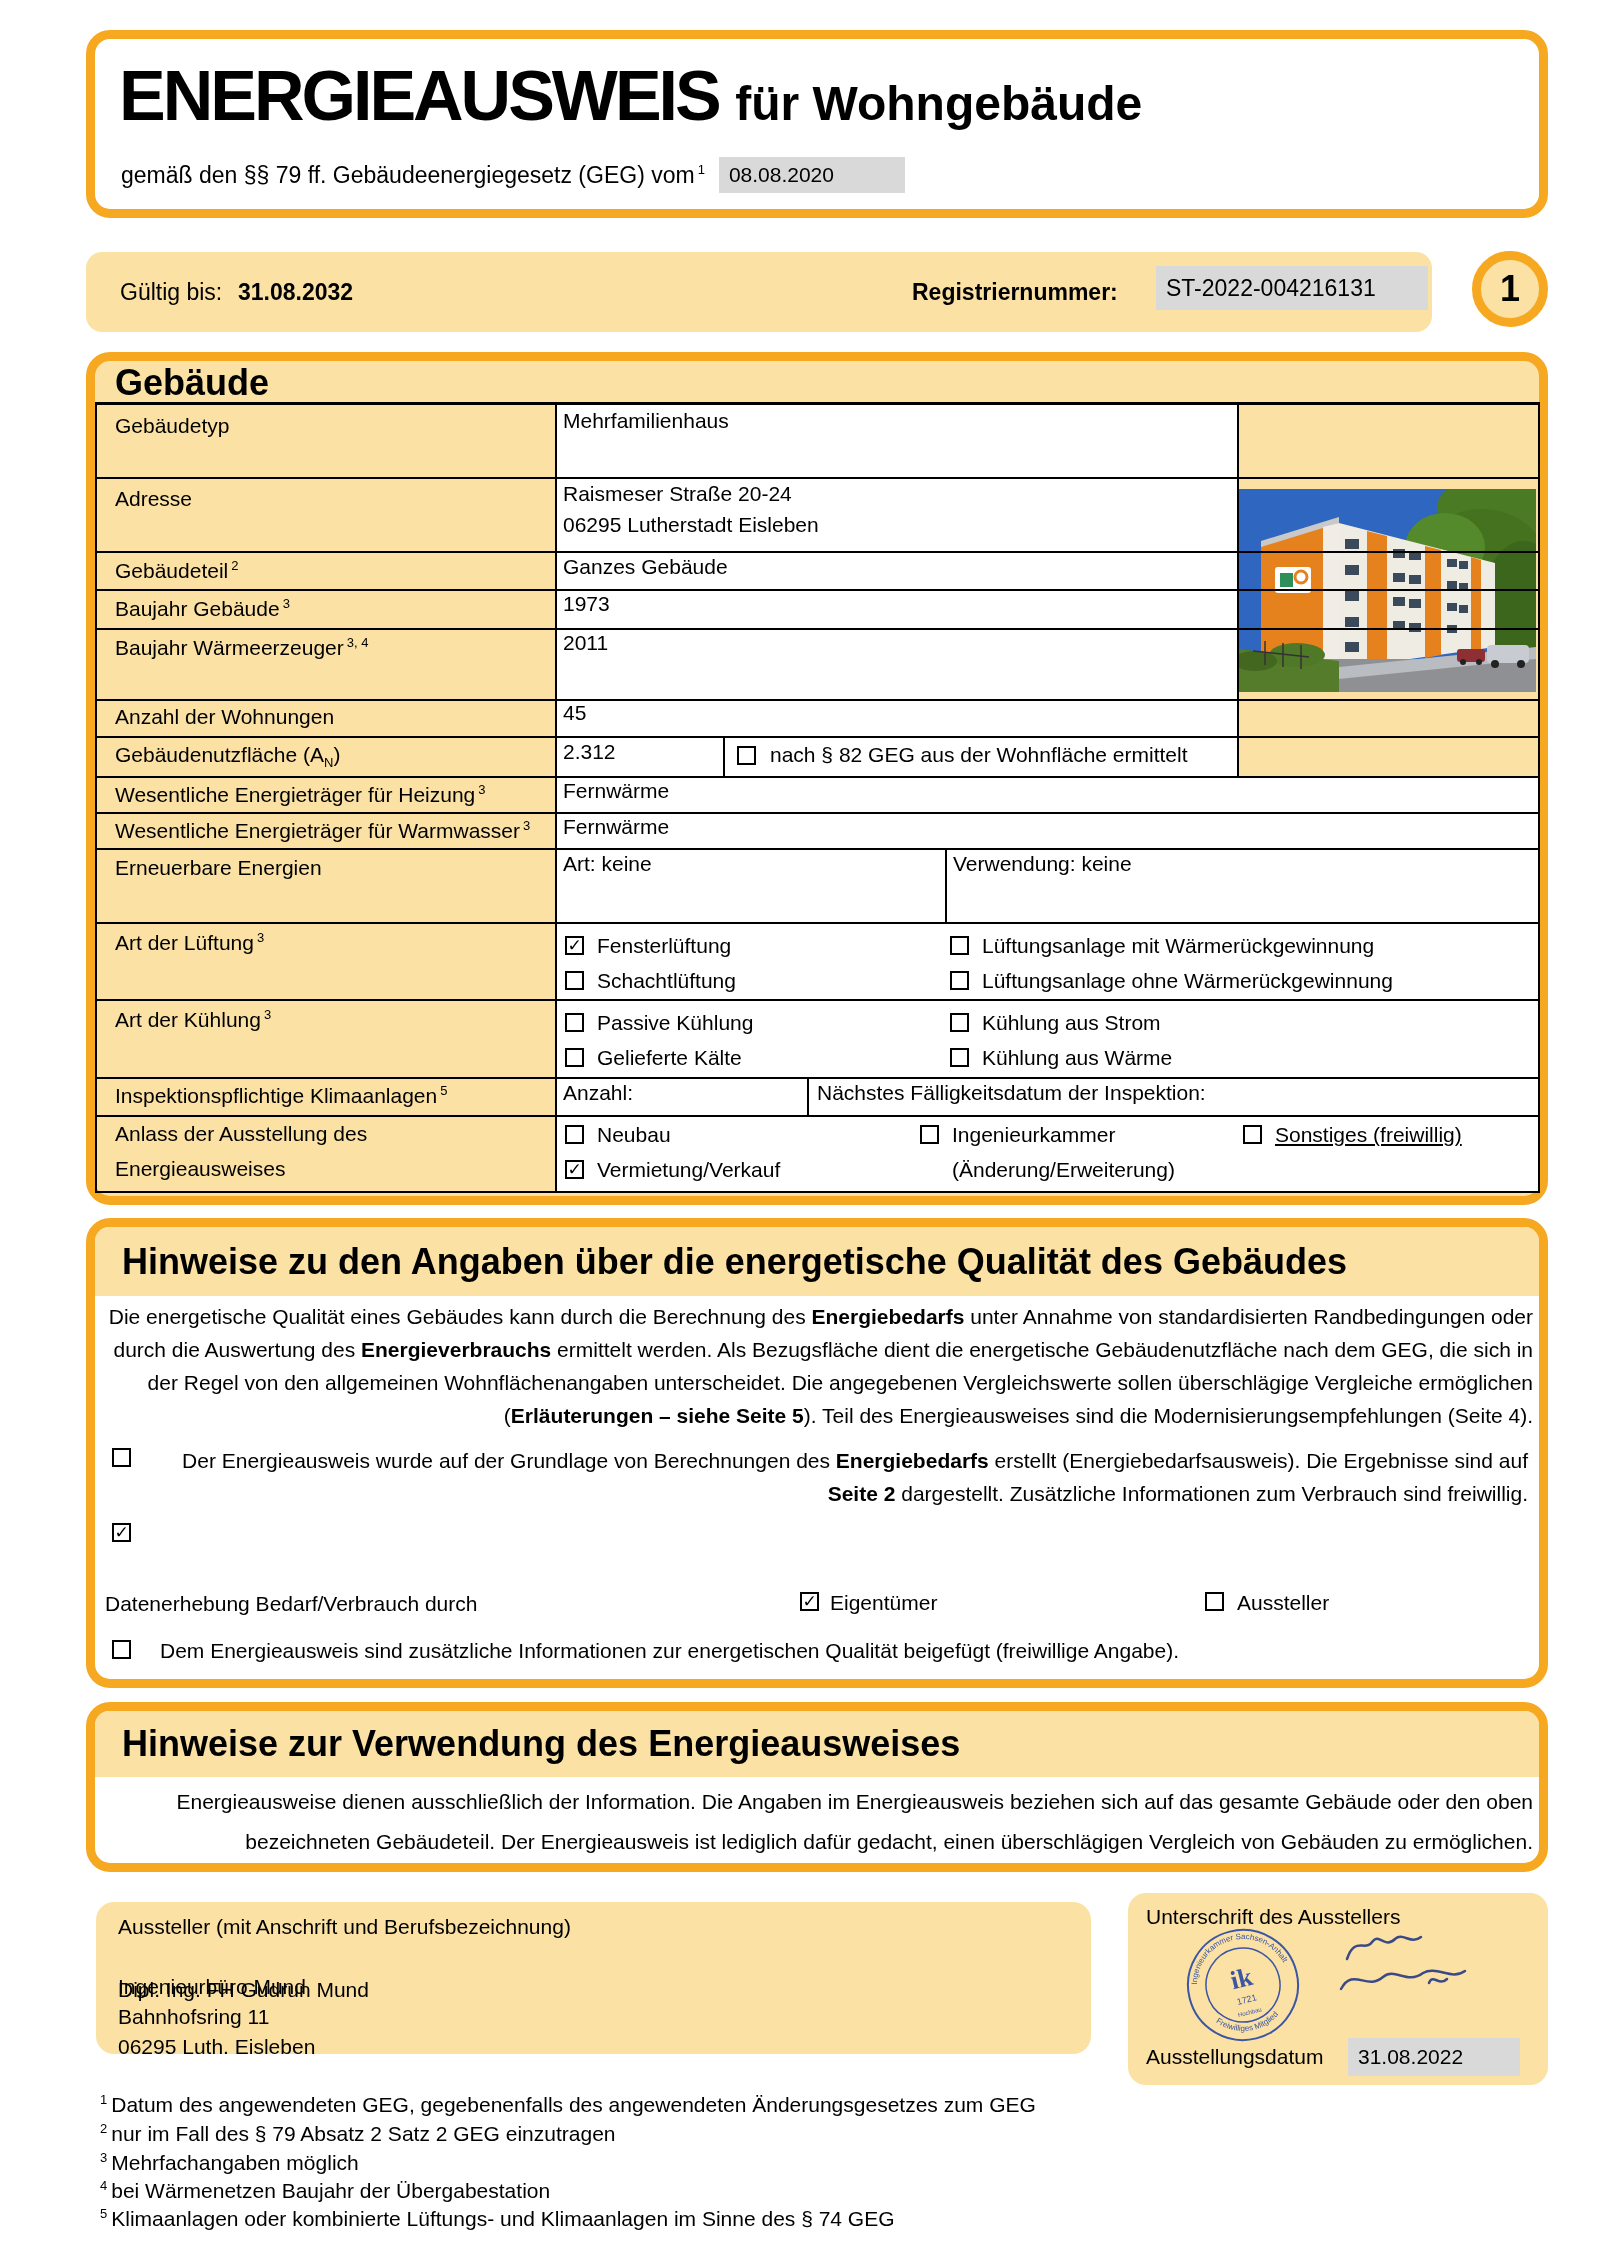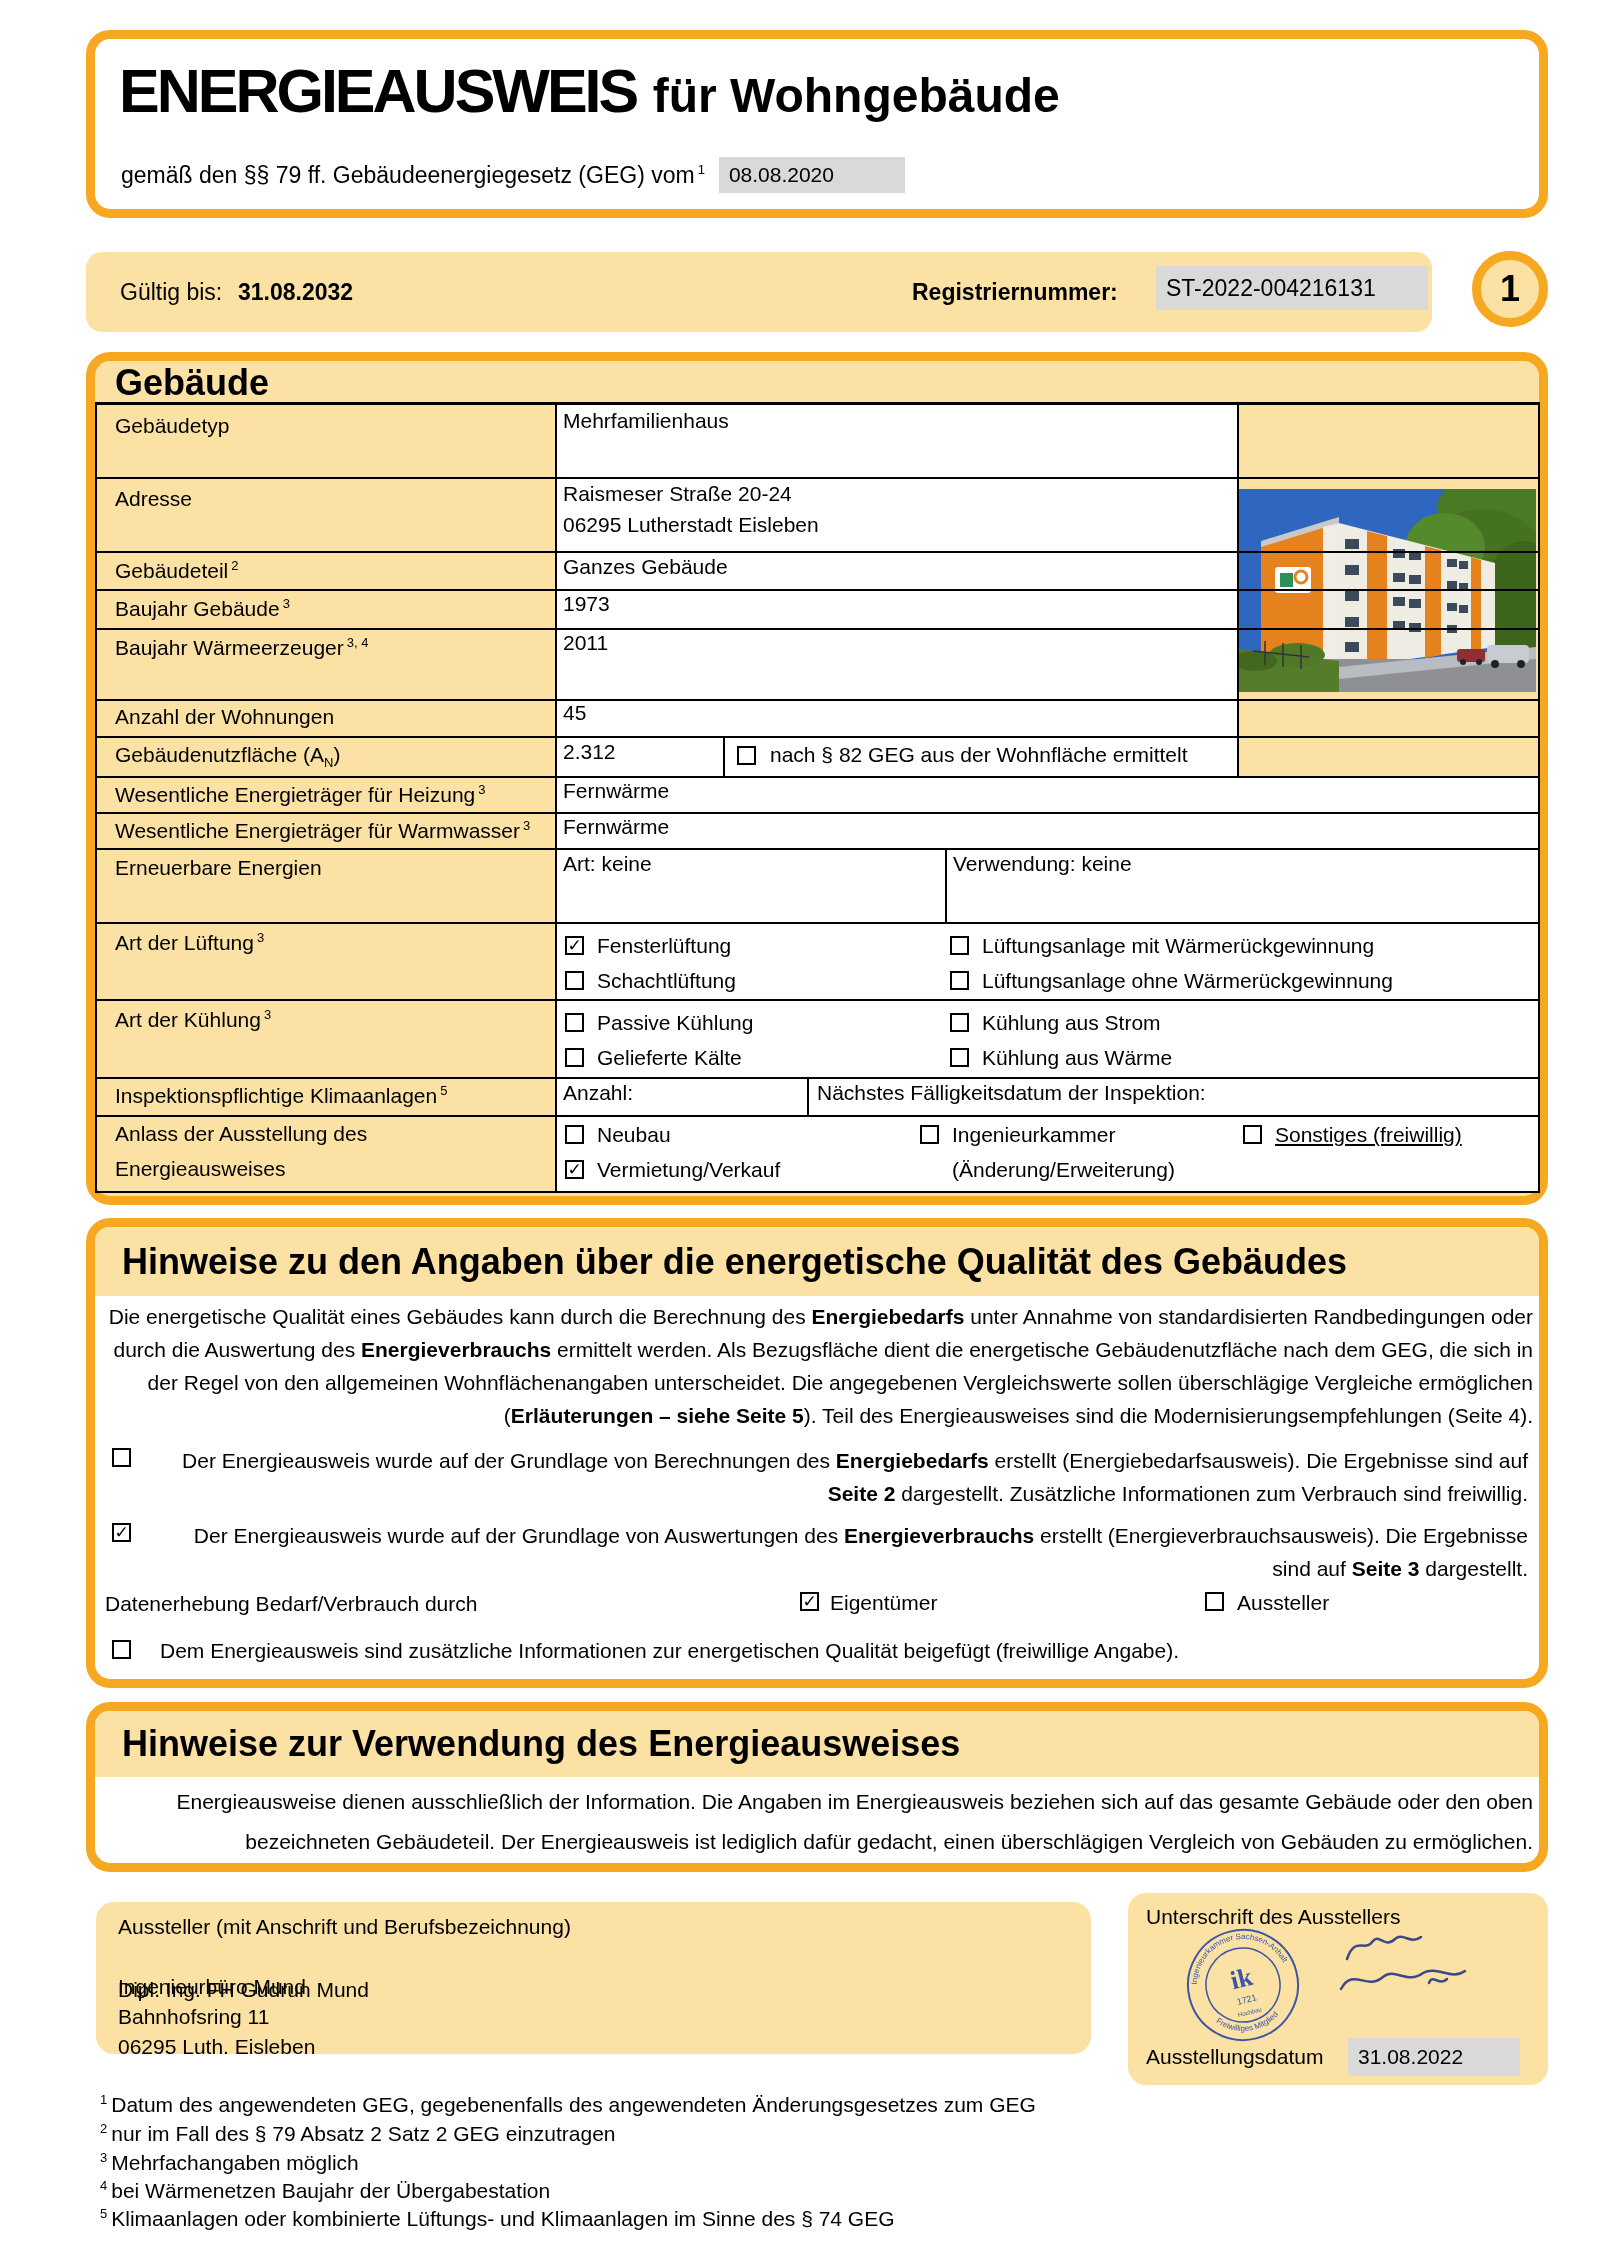--- a/index.html
+++ b/index.html
@@ -2,21 +2,21 @@
 <html><head>
 <meta charset="utf-8">
 <style>
   html,body{margin:0;padding:0;background:#fff;}
   .page{position:relative;width:1600px;height:2262px;background:#ffffff;
         font-family:"Liberation Sans","DejaVu Sans",sans-serif;color:#000;overflow:hidden;}
   .abs{position:absolute;}
   .box{position:absolute;border:9px solid #F6A821;border-radius:24px;box-sizing:border-box;}
   .fill-yellow{background:#FBE2A4;}
   .fill-white{background:#ffffff;}
-  .bigtitle{font-size:61px;font-weight:bold;letter-spacing:-3px;line-height:1;}
+  .bigtitle{font-size:70px;font-weight:bold;letter-spacing:-3px;line-height:1;}
   .subtitle2{font-size:48px;font-weight:bold;line-height:1;}
   .sectitle{font-size:36px;font-weight:bold;}
   .t21{font-size:21px;}
   .t23{font-size:23px;}
   .bold{font-weight:bold;}
   .grayfield{background:#D9D9D9;display:flex;align-items:center;padding-left:10px;box-sizing:border-box;font-size:21px;}
   .hline{position:absolute;background:#000;height:2px;}
   .vline{position:absolute;background:#000;width:2px;}
   .wbg{position:absolute;background:#fff;}
   .lbl{position:absolute;font-size:21px;}
@@ -236,21 +236,20 @@
   <div class="box fill-white" style="left:86px;top:1218px;width:1462px;height:470px;">
     <div class="abs fill-yellow" style="left:0;top:0;width:1444px;height:69px;border-radius:14px 14px 0 0;"></div>
     <span class="abs sectitle" style="left:27px;top:14px;">Hinweise zu den Angaben über die energetische Qualität des Gebäudes</span>
   </div>
   <div class="para" style="left:105px;top:1300px;width:1428px;"><span>Die energetische Qualität eines Gebäudes kann durch die Berechnung des </span><span style="font-weight: bold;">Energiebedarfs</span><span> unter Annahme von standardisierten Randbedingungen oder durch die Auswertung des </span><span style="font-weight: bold;">Energieverbrauchs</span><span> ermittelt werden. Als Bezugsfläche dient die energetische Gebäudenutzfläche nach dem GEG, die sich in der Regel von den allgemeinen Wohnflächenangaben unterscheidet. Die angegebenen Vergleichswerte sollen überschlägige Vergleiche ermöglichen (</span><span style="font-weight: bold;">Erläuterungen – siehe Seite 5</span><span>). Teil des Energieausweises sind die Modernisierungsempfehlungen (Seite 4).</span></div>
 
   <span class="cb" style="left:112px;top:1448px;" data-checked="false"></span>
   <div class="para" style="left:160px;top:1444px;width:1368px;"><span>Der Energieausweis wurde auf der Grundlage von Berechnungen des </span><span style="font-weight: bold;">Energiebedarfs</span><span> erstellt (Energiebedarfsausweis). Die Ergebnisse sind auf </span><span style="font-weight: bold;">Seite 2</span><span> dargestellt. Zusätzliche Informationen zum Verbrauch sind freiwillig.</span></div>
 
   <span class="cb" style="left:112px;top:1523px;" data-checked="true"></span>
-  <div class="para" style="left:160px;top:1519px;width:1368px;"><span>Der Energieausweis wurde auf der Grundlage von Auswertungen des </span><span style="font-weight: bold;">Energieverbrauchs</span><span> erstellt (Energieverbrauchsausweis). Die Ergebnisse sind auf </span><span style="font-weight: bold;">Seite 3</span><span> dargestellt.</span></div>
 
   <span class="abs t21" style="left:105px;top:1592px;">Datenerhebung Bedarf/Verbrauch durch</span>
   <span class="cb" style="left:800px;top:1592px;" data-checked="true"></span>
   <span class="cblabel" style="left:830px;top:1591px;">Eigentümer</span>
   <span class="cb" style="left:1205px;top:1592px;" data-checked="false"></span>
   <span class="cblabel" style="left:1237px;top:1591px;">Aussteller</span>
 
   <span class="cb" style="left:112px;top:1640px;" data-checked="false"></span>
   <span class="cblabel" style="left:160px;top:1639px;">Dem Energieausweis sind zusätzliche Informationen zur energetischen Qualität beigefügt (freiwillige Angabe).</span>
 

